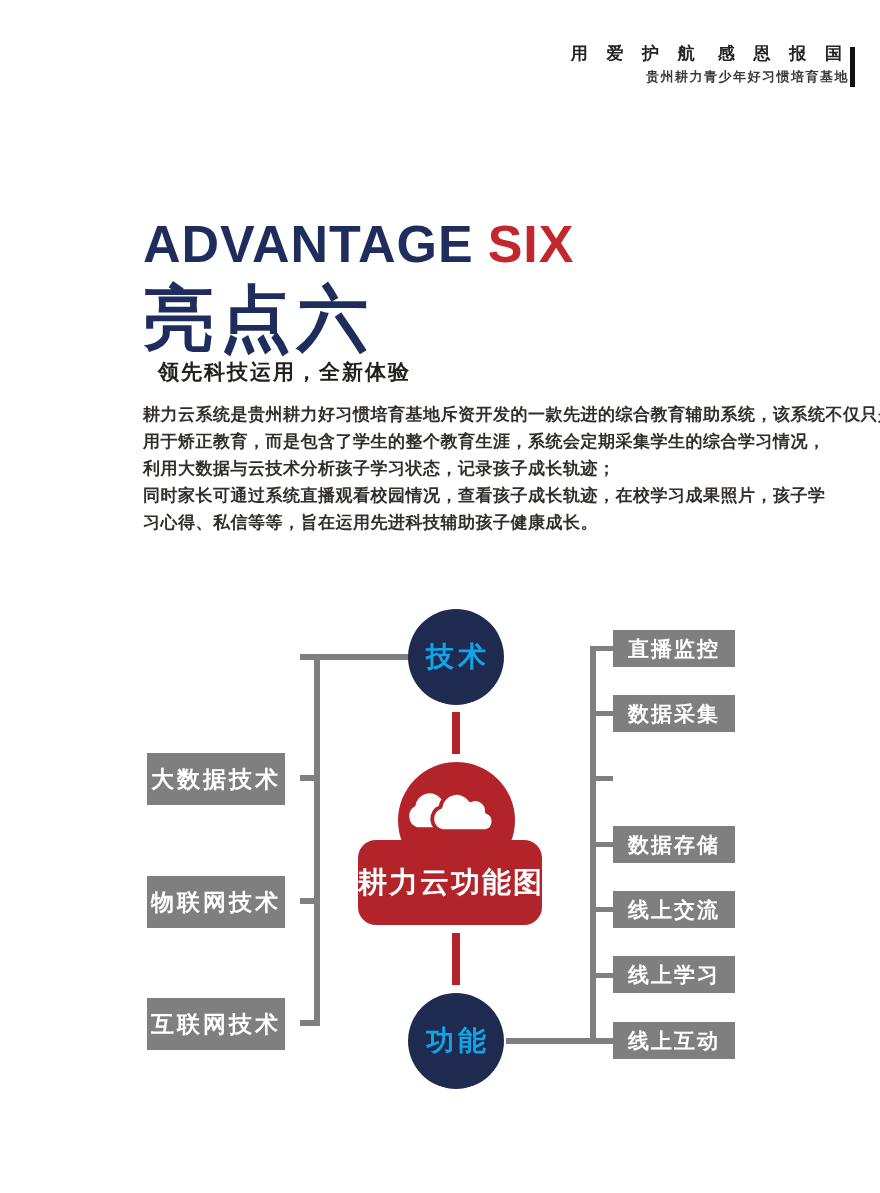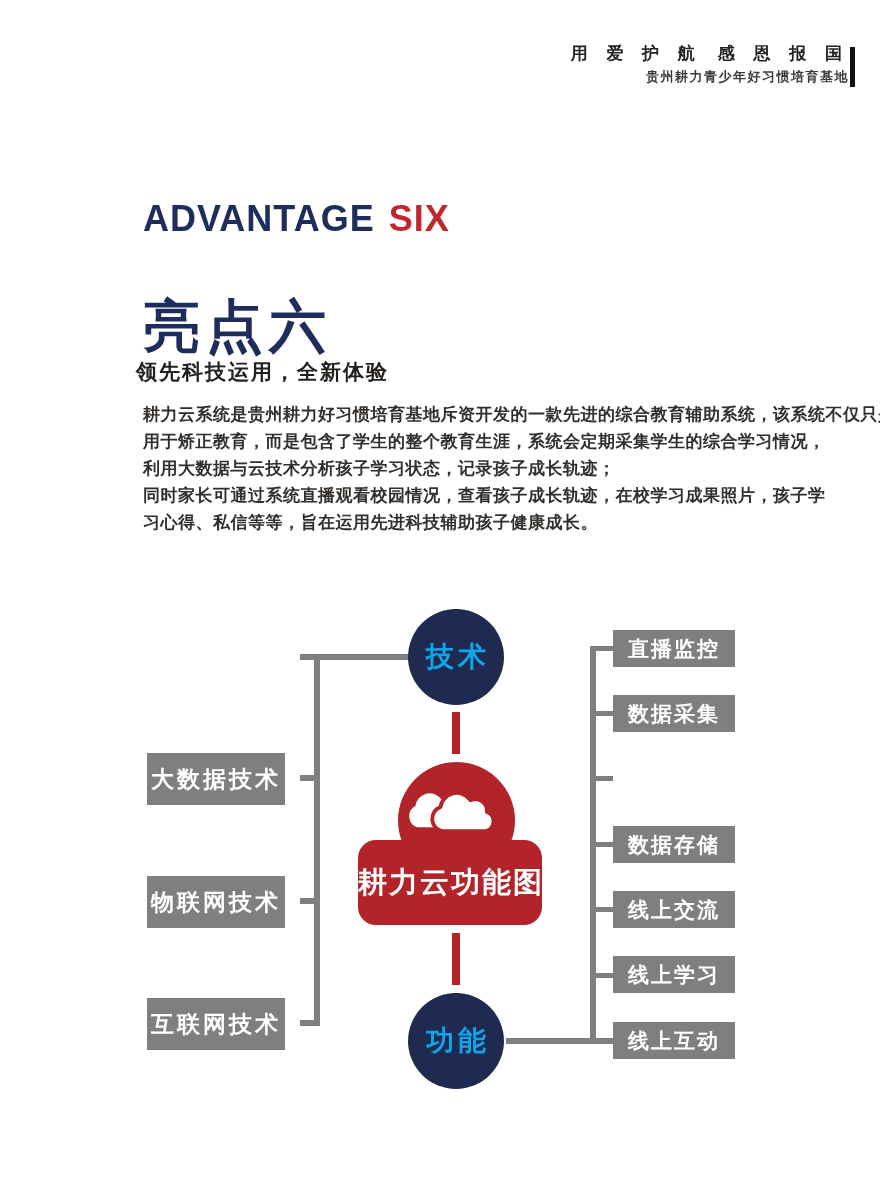--- a/index.html
+++ b/index.html
@@ -15,26 +15,26 @@
   .page{position:absolute;inset:0;background:#ffffff;}
 
   
   .header{position:absolute;top:42px;right:31px;text-align:right;color:#1c1c1c;}
   .slogan{font-size:17px;font-weight:700;letter-spacing:7px;white-space:nowrap;color:#222;}
   .slogan .gap{display:inline-block;width:16px;}
   .org{margin-top:3px;font-size:13px;font-weight:600;letter-spacing:1.5px;color:#3a3a3a;white-space:nowrap;}
   .header-bar{position:absolute;top:47px;right:25px;width:5px;height:40px;background:#111;}
 
   
-  .title-en{position:absolute;left:143px;top:198px;font-size:36px;font-weight:900;
+  .title-en{position:absolute;left:143px;top:214px;font-size:52px;font-weight:900;
             letter-spacing:1px;color:var(--title-navy);white-space:nowrap;}
   .title-en .accent{color:var(--title-red);margin-left:14px;}
-  .title-cn{position:absolute;left:143px;top:289px;font-size:57px;font-weight:900;
+  .title-cn{position:absolute;left:143px;top:272px;font-size:71px;font-weight:900;
             letter-spacing:6px;color:var(--title-navy);white-space:nowrap;}
-  .subtitle{position:absolute;left:136px;top:358px;font-size:21px;font-weight:800;
+  .subtitle{position:absolute;left:158px;top:358px;font-size:21px;font-weight:800;
             letter-spacing:2px;color:#24201d;white-space:nowrap;}
 
   
   .intro{position:absolute;left:143px;top:401px;font-size:17px;font-weight:700;
          color:var(--text-dark);letter-spacing:0.5px;}
   .intro .line{line-height:27px;white-space:nowrap;}
 
   
   .gbox{position:absolute;background:var(--gray);color:#fff;font-weight:800;
         display:flex;align-items:center;justify-content:center;white-space:nowrap;}

